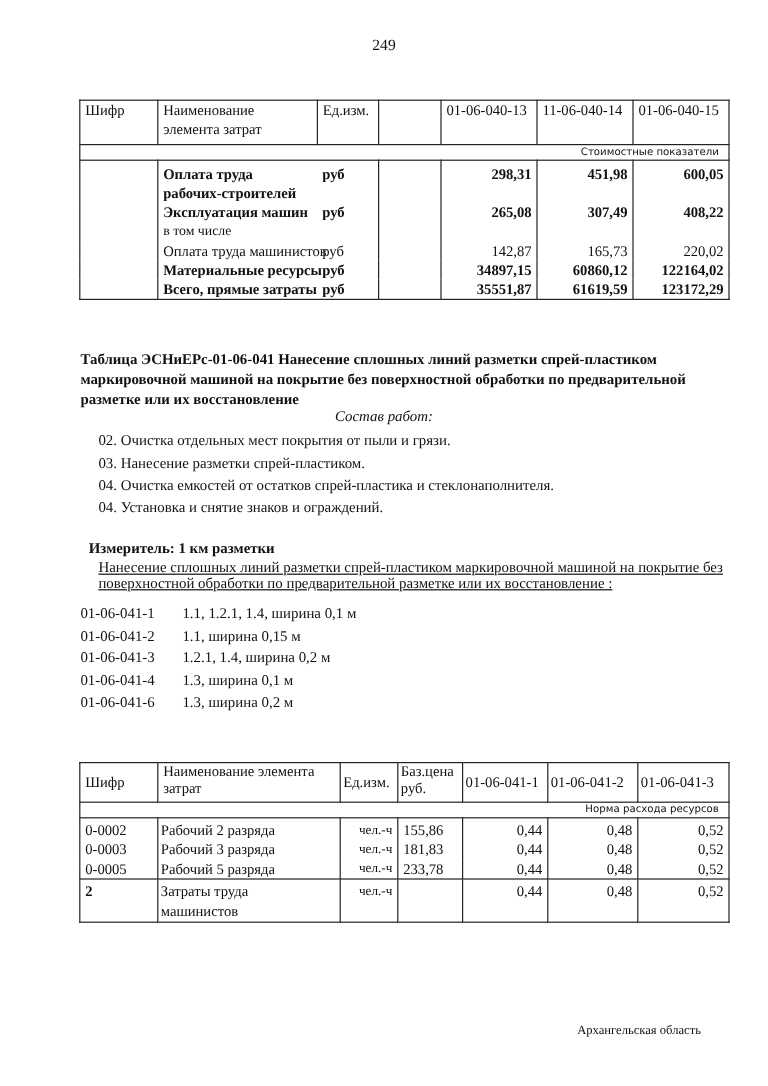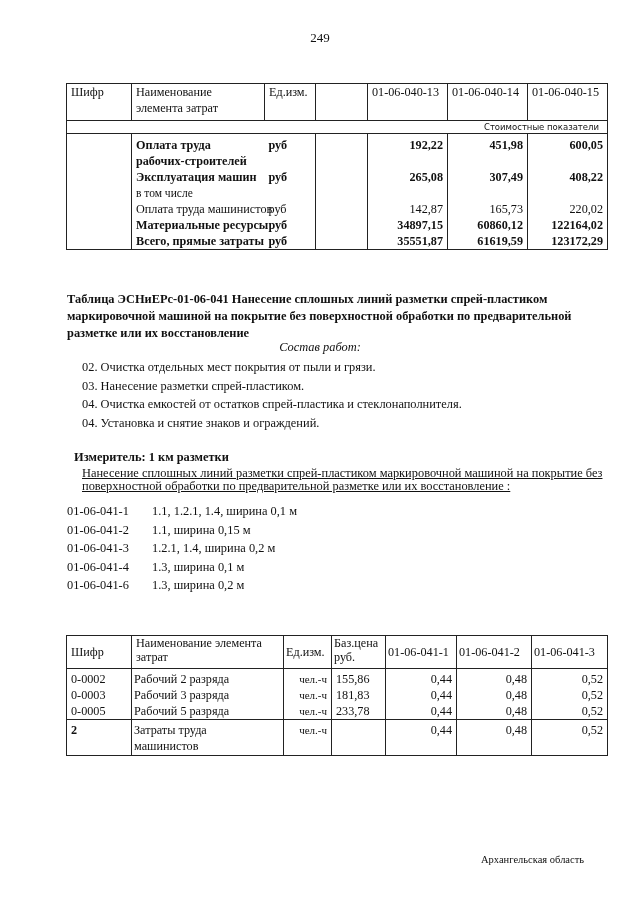--- a/index.html
+++ b/index.html
@@ -44,32 +44,32 @@
       <col style="width:80px">
       <col style="width:80px">
   </colgroup>
   <tbody>
       <tr style="height:37px">
     <td class="bl br bt bb c">Шифр</td>
     <td class="br bt bb c">Наименование элемента затрат</td>
     <td class="br bt bb">Ед.изм.</td>
     <td class="br bt bb"></td>
     <td class="br bt bb c">01-06-040-13</td>
-    <td class="br bt bb c">01-06-040-14</td>
+    <td class="br bt bb c">11-06-040-14</td>
     <td class="br bt bb c">01-06-040-15</td>
   </tr>
   <tr style="height:13px">
     <td colspan="7" class="bl br bb small-sans">Стоимостные показатели</td>
   </tr>
   <tr>
     <td class="bl br" style="padding-top:3px"></td>
     <td class="b" style="padding-top:3px" colspan="1"><span>Оплата труда рабочих-строителей</span></td>
     <td class="br b" style="padding-top:3px">руб</td>
     <td class="br"></td>
-    <td class="br r b" style="padding-top:3px">192,22</td>
+    <td class="br r b" style="padding-top:3px">298,31</td>
     <td class="br r b" style="padding-top:3px">451,98</td>
     <td class="br r b" style="padding-top:3px">600,05</td>
   </tr>
   <tr>
     <td class="bl br"></td>
     <td class="b">Эксплуатация машин</td>
     <td class="br b">руб</td>
     <td class="br"></td>
     <td class="br r b">265,08</td>
     <td class="br r b">307,49</td>
@@ -148,20 +148,23 @@
   <tbody>
       <tr style="height:33px">
     <td class="bl br bt bb c" style="vertical-align:middle">Шифр</td>
     <td class="br bt bb c" style="line-height:14px">Наименование элемента затрат</td>
     <td class="br bt bb c" style="vertical-align:middle;padding:0 2px">Ед.изм.</td>
     <td class="br bt bb c" style="line-height:14px;padding:0 2px">Баз.цена руб.</td>
     <td class="br bt bb c" style="vertical-align:middle;padding:0 2px">01-06-041-1</td>
     <td class="br bt bb c" style="vertical-align:middle;padding:0 2px">01-06-041-2</td>
     <td class="br bt bb c" style="vertical-align:middle;padding:0 2px">01-06-041-3</td>
   </tr>
+  <tr style="height:13px">
+    <td colspan="7" class="bl br bb small-sans">Норма расхода ресурсов</td>
+  </tr>
   <tr>
     <td class="bl br c" style="padding-top:2px">0-0002</td>
     <td class="br" style="padding-top:2px;padding-left:2px">Рабочий 2 разряда</td>
     <td class="br r" style="padding-top:2px;font-size:11px">чел.-ч</td>
     <td class="br c" style="padding-top:2px">155,86</td>
     <td class="br r" style="padding-top:2px">0,44</td>
     <td class="br r" style="padding-top:2px">0,48</td>
     <td class="br r" style="padding-top:2px">0,52</td>
   </tr>
   <tr>

